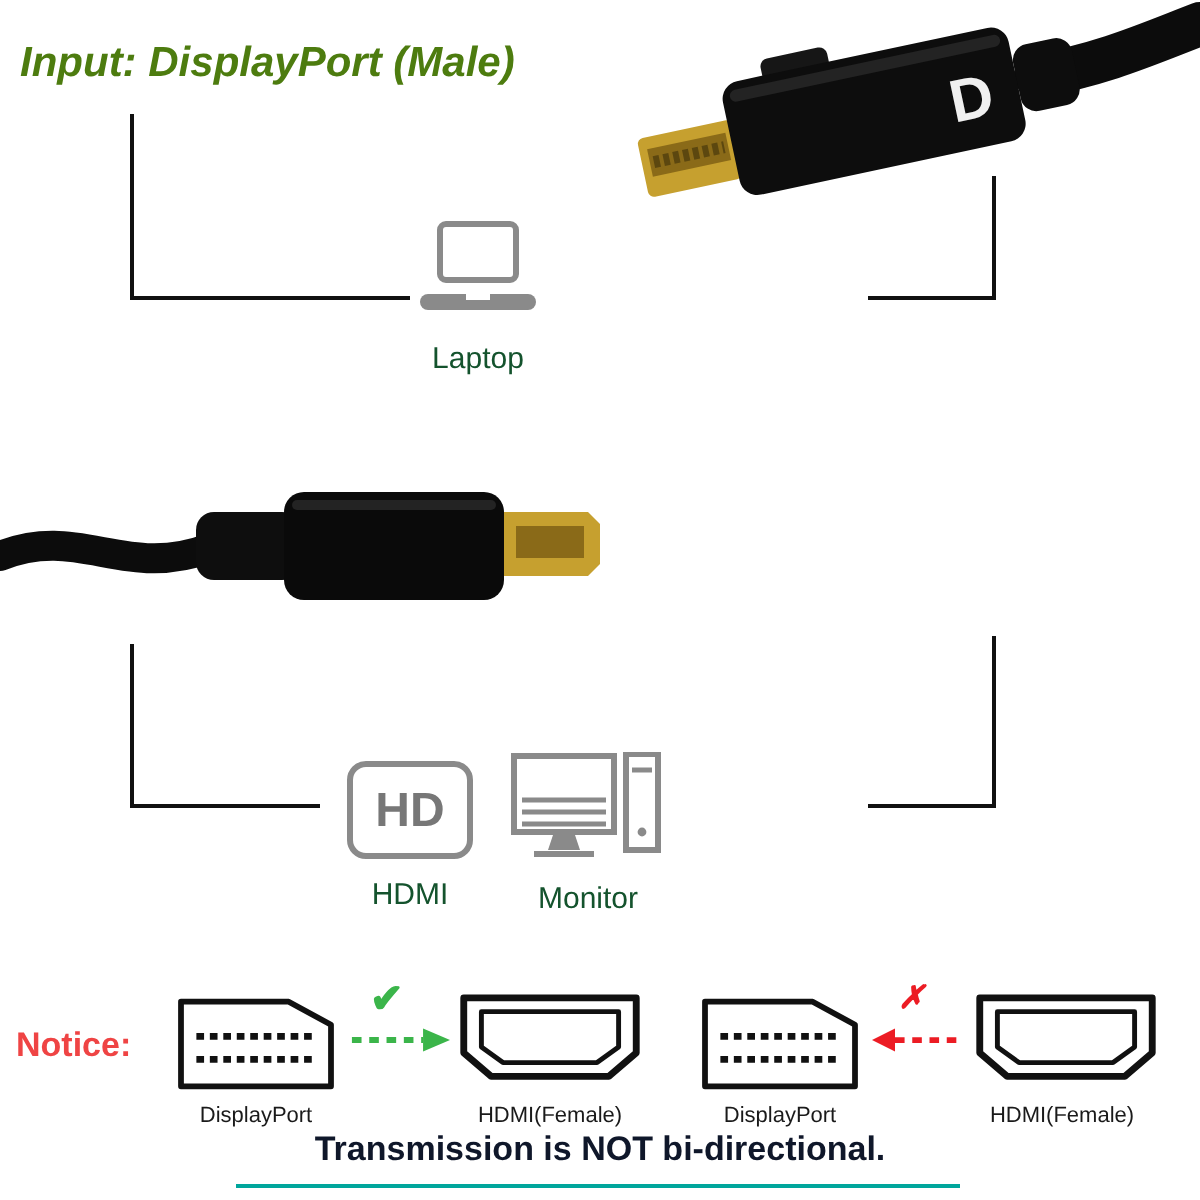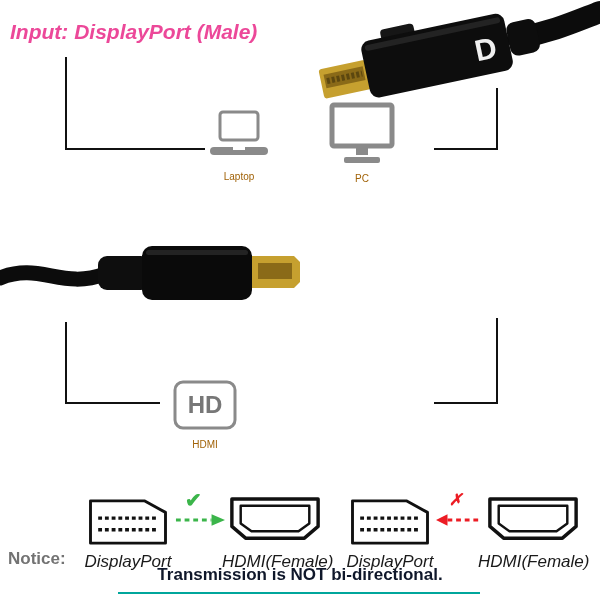--- a/index.html
+++ b/index.html
@@ -1,24 +1,24 @@
 <!DOCTYPE html>
 <html><head>
 <meta charset="utf-8">
 <style>
   * { margin:0; padding:0; box-sizing:border-box; }
   html,body { width:600px; height:600px; background:#fff; font-family:"Liberation Sans",sans-serif; }
   .canvas { position:relative; width:600px; height:600px; background:#fff; overflow:hidden; }
   .abs { position:absolute; }
-  .title { font-size:21px; font-weight:bold; font-style:italic; color:#ec4899; white-space:nowrap; }
+  .title { font-size:21px; font-weight:bold; font-style:italic; color:#4d7c0f; white-space:nowrap; }
   .bracket { position:absolute; background:#111; }
   .device { position:absolute; display:flex; flex-direction:column; align-items:center; }
-  .dev-label { color:#a16207; font-size:10px; text-align:center; margin-top:9px; white-space:nowrap; }
-  .notice-label { position:absolute; font-size:17px; font-weight:bold; color:#737373; white-space:nowrap;margin-top:36px; }
-  .port-label { position:absolute; font-size:17px; color:#1a1a1a; text-align:center; white-space:nowrap;font-style:italic; }
+  .dev-label { color:#14532d; font-size:15px; text-align:center; margin-top:9px; white-space:nowrap; }
+  .notice-label { position:absolute; font-size:17px; font-weight:bold; color:#ef4444; white-space:nowrap; }
+  .port-label { position:absolute; font-size:11px; color:#1a1a1a; text-align:center; white-space:nowrap; }
   .mark { position:absolute; font-weight:bold; line-height:1; }
   .mark-check { color:#3bb54a; font-size:20px; }
   .mark-cross { color:#ec1c24; font-size:16px; font-style:italic; }
   .footer-text { position:absolute; left:0; top:565px; width:600px; text-align:center;
                  color:#0f172a; font-size:17px; font-weight:bold; }
   .footer-rule { position:absolute; left:118px; top:592px; width:362px; height:2px; background:#00a69c; }
   svg { display:block; }
 </style>
 </head>
 <body>
@@ -48,28 +48,20 @@
 
   <div class="device" style="left:203px; top:110px; width:72px;">
     <svg width="70" height="52" viewBox="0 0 70 52">
       <rect x="16" y="2" width="38" height="28" rx="3" fill="none" stroke="#8a8a8a" stroke-width="3"></rect>
       <rect x="6" y="37" width="58" height="8" rx="4" fill="#8a8a8a"></rect>
       <rect x="29" y="37" width="12" height="3" fill="#ffffff"></rect>
     </svg>
     <div class="dev-label">Laptop</div>
   </div>
 
-  <div class="device" style="left:326px; top:102px; width:72px;">
-    <svg width="70" height="62" viewBox="0 0 70 62">
-      <rect x="5" y="3" width="60" height="41" rx="2" fill="none" stroke="#8a8a8a" stroke-width="5"></rect>
-      <rect x="29" y="46" width="12" height="7" fill="#8a8a8a"></rect>
-      <rect x="17" y="55" width="36" height="6" rx="2" fill="#8a8a8a"></rect>
-    </svg>
-    <div class="dev-label">PC</div>
-  </div>
 
   <svg class="abs" style="left:0; top:216px;" width="318" height="108" viewBox="0 0 318 108">
     <path d="M0,62 C40,46 62,74 105,58" stroke="#0c0c0c" stroke-width="15" fill="none" stroke-linecap="round"></path>
     <rect x="98" y="40" width="52" height="34" rx="9" fill="#0e0e0e"></rect>
     <rect x="142" y="30" width="110" height="54" rx="10" fill="#0a0a0a"></rect>
     <rect x="146" y="34" width="102" height="5" rx="2.5" fill="#232323"></rect>
     <path d="M252,40 L294,40 L300,46 L300,66 L294,72 L252,72 Z" fill="#c6a02f"></path>
     <rect x="258" y="47" width="34" height="16" fill="#8a6a18"></rect>
   </svg>
 
@@ -80,20 +72,34 @@
   <div class="bracket" style="left:434px; top:402px; width:64px; height:2px;"></div>
 
   <div class="device" style="left:173px; top:380px; width:64px;">
     <svg width="64" height="50" viewBox="0 0 64 50">
       <rect x="2" y="2" width="60" height="46" rx="8" fill="none" stroke="#8a8a8a" stroke-width="3"></rect>
       <text x="32" y="33" text-anchor="middle" font-family="Liberation Sans, sans-serif" font-size="24" font-weight="bold" fill="#777">HD</text>
     </svg>
     <div class="dev-label">HDMI</div>
   </div>
 
+  <div class="device" style="left:254px; top:376px; width:80px;">
+    <svg width="78" height="56" viewBox="0 0 78 56">
+      <rect x="2" y="2" width="50" height="38" fill="none" stroke="#8a8a8a" stroke-width="3"></rect>
+      <line x1="6" y1="24" x2="48" y2="24" stroke="#8a8a8a" stroke-width="2.5"></line>
+      <line x1="6" y1="30" x2="48" y2="30" stroke="#8a8a8a" stroke-width="2.5"></line>
+      <line x1="6" y1="36" x2="48" y2="36" stroke="#8a8a8a" stroke-width="2.5"></line>
+      <path d="M22,40 L32,40 L35,49 L19,49 Z" fill="#8a8a8a"></path>
+      <line x1="12" y1="51" x2="42" y2="51" stroke="#8a8a8a" stroke-width="3"></line>
+      <rect x="58" y="1" width="16" height="48" fill="none" stroke="#8a8a8a" stroke-width="3"></rect>
+      <line x1="61" y1="9" x2="71" y2="9" stroke="#8a8a8a" stroke-width="2.5"></line>
+      <circle cx="66" cy="40" r="2.2" fill="#8a8a8a"></circle>
+    </svg>
+    <div class="dev-label">Monitor</div>
+  </div>
 
 
   <div class="notice-label" style="left:8px; top:513px;">Notice:</div>
 
   <svg class="abs" style="left:84px; top:497px;" width="88" height="50" viewBox="0 0 90 52">
     <path d="M6,4 L62,4 L84,16 L84,48 L6,48 Z" fill="none" stroke="#111" stroke-width="3" stroke-linejoin="round"></path>
     <line x1="14" y1="22" x2="76" y2="22" stroke="#111" stroke-width="3.5" stroke-dasharray="4 3"></line>
     <line x1="14" y1="34" x2="76" y2="34" stroke="#111" stroke-width="3.5" stroke-dasharray="4 3"></line>
   </svg>
 

